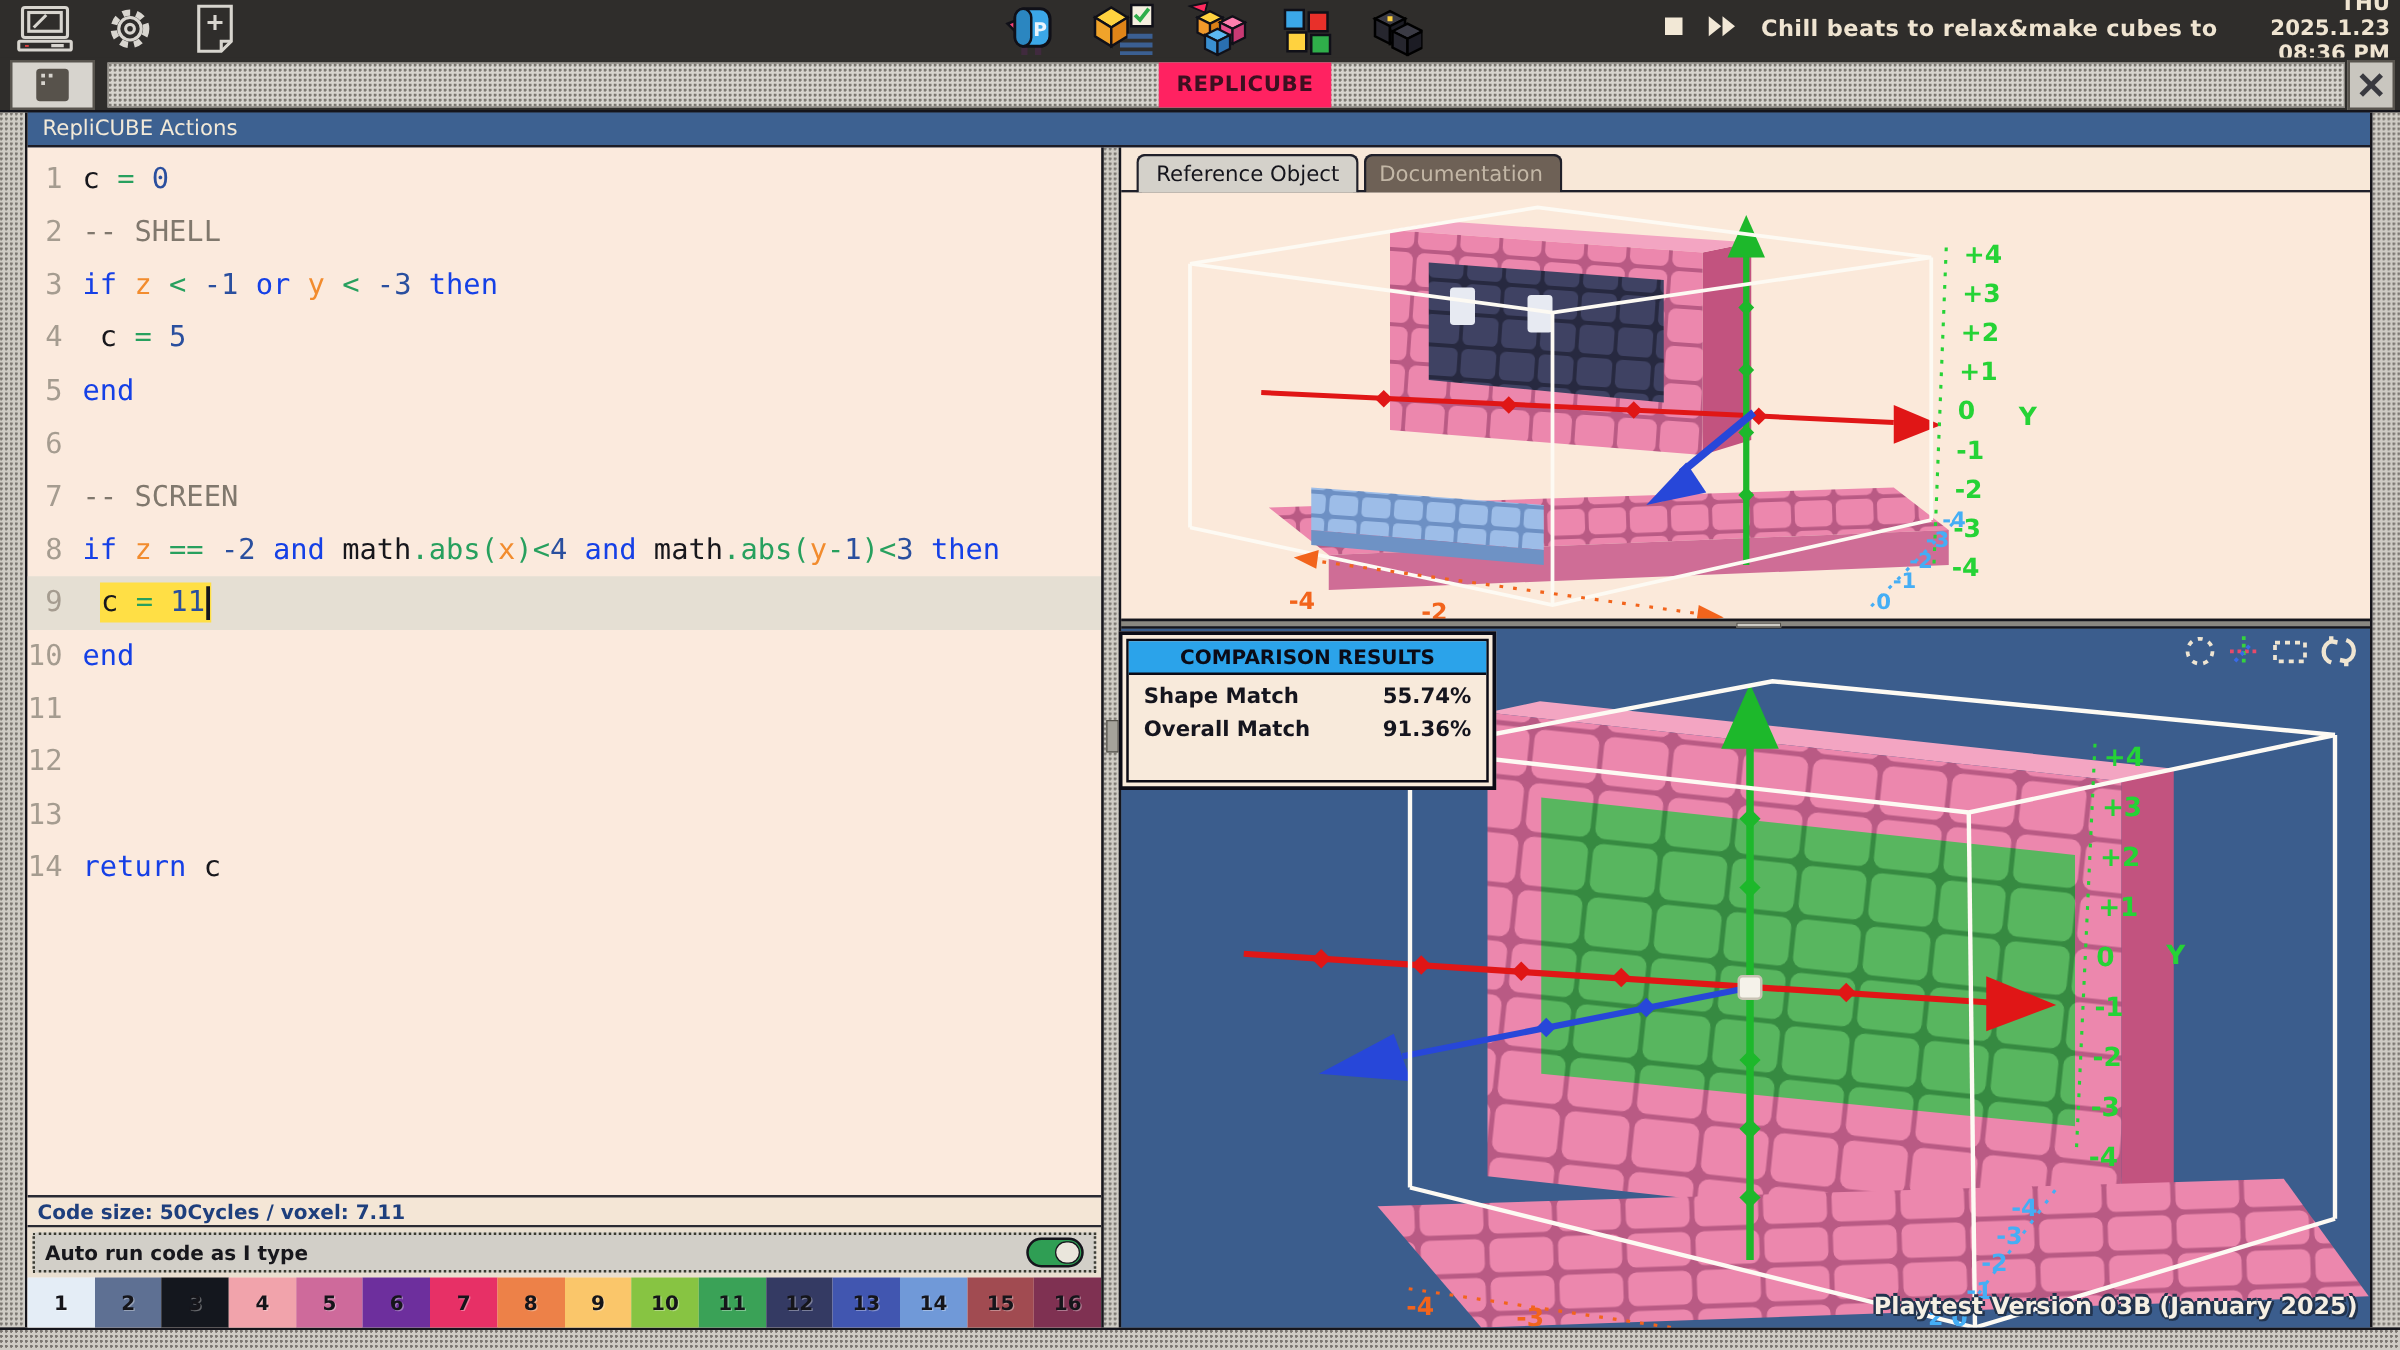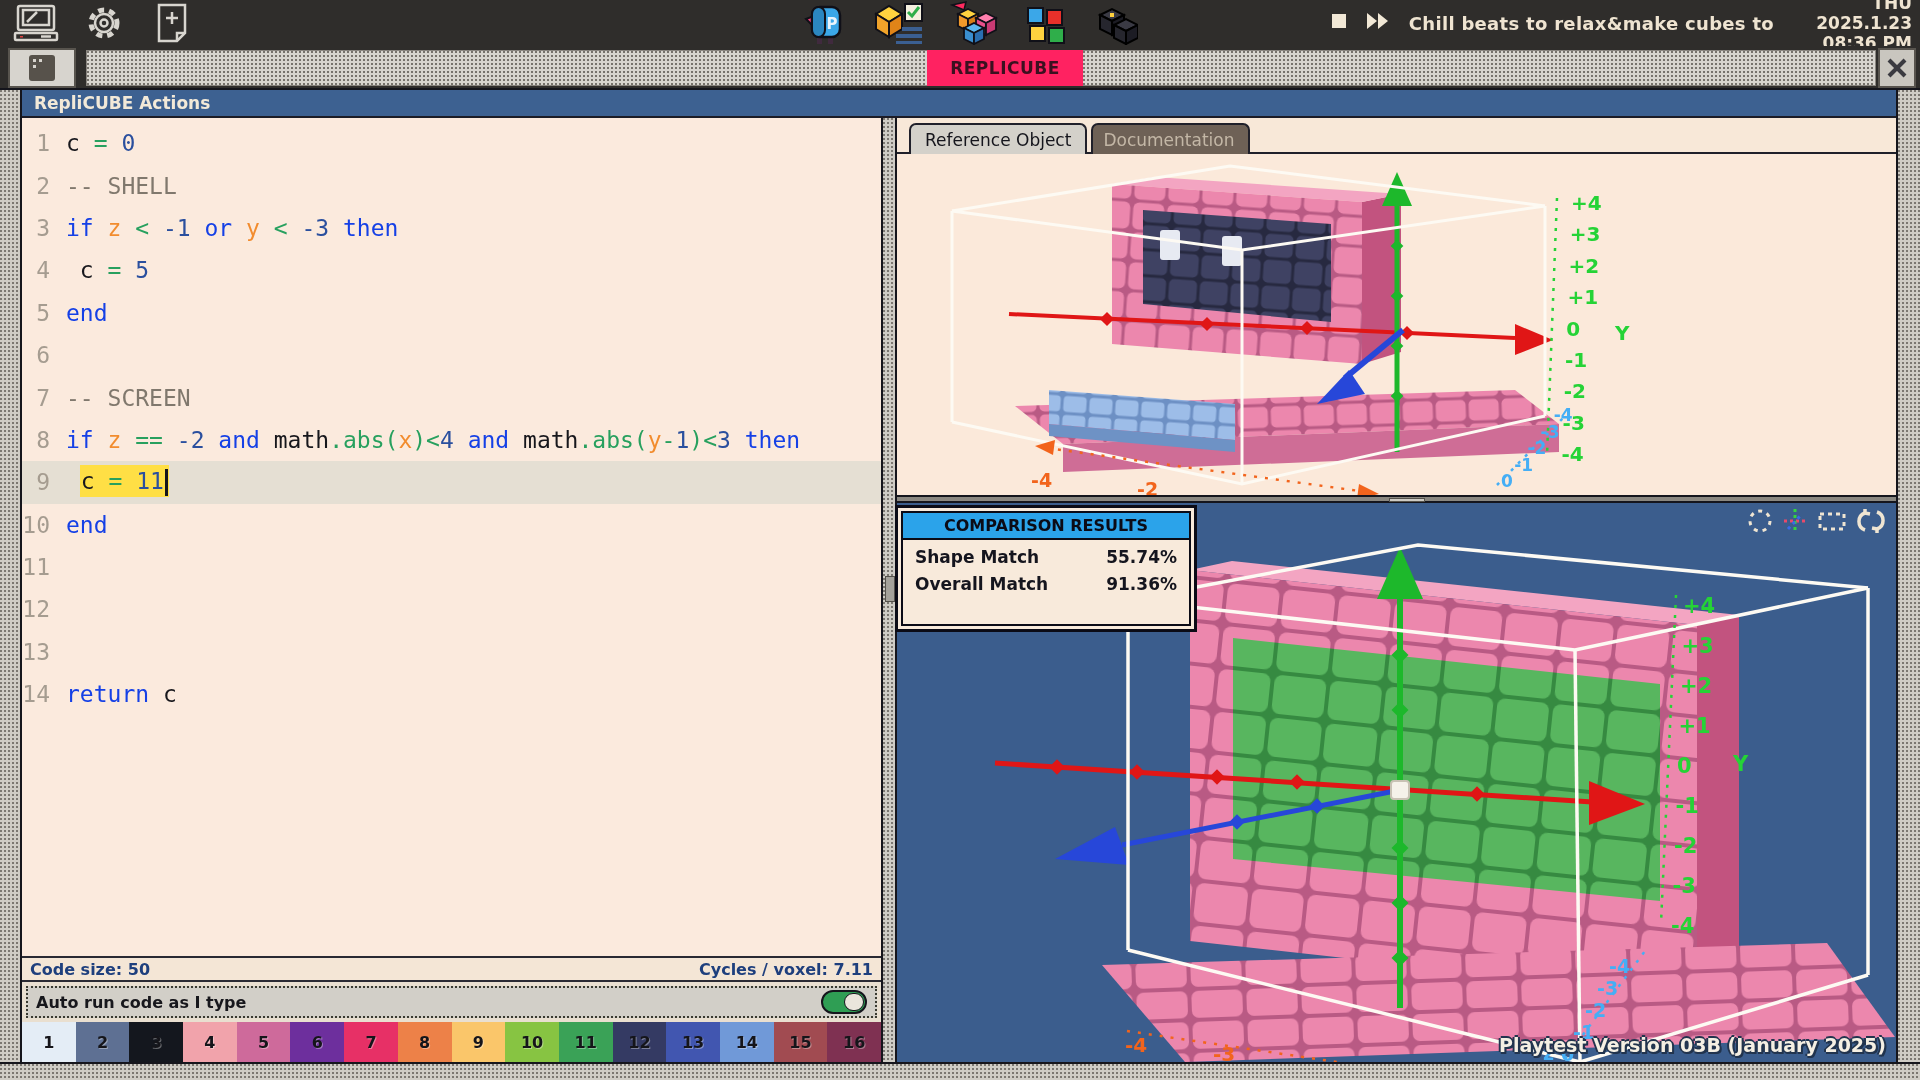--- a/index.html
+++ b/index.html
@@ -23,30 +23,30 @@
   
   .titlebar { left:0; top:46px; width:1920px; height:44px; background:#2f2d2b; border-bottom:2px solid #15151c; }
   .stripes { position:absolute; left:86px; top:4px; right:44px; height:36px;
     background-color:#d7d4ce;
     background-image:radial-gradient(circle at 1px 1px,#76726c 1px,transparent 1.4px);
     background-size:4px 4px; border:1px solid #8a8680; }
   .app-btn { position:absolute; left:8px; top:2px; width:68px; height:40px; background:#d7d4ce;
     border:2px solid #58544e; display:flex; align-items:center; justify-content:center; }
   .app-btn-inner { width:26px; height:26px; background:#57524b; border-radius:3px; position:relative; }
   .app-btn-inner i { position:absolute; width:3px; height:3px; background:#d7d4ce; }
-  .replicube-label { position:absolute; left:927px; top:4px; width:156px; height:36px; background:#ff2261;
+  .replicube-label { position:absolute; left:927px; top:4px; width:138px; height:36px; background:#ff2261;
     color:#3c1020; font-weight:700; font-size:17px; letter-spacing:.5px;
     display:flex; align-items:center; justify-content:center; }
   .close-btn { position:absolute; right:4px; top:2px; width:38px; height:40px; background:#c9c6bf;
     border:2px solid #58544e; display:flex; align-items:center; justify-content:center; }
 
   
   .winheader { left:22px; top:90px; width:1874px; height:28px; background:#3d6191;
     border-bottom:2px solid #1c1c26; display:flex; align-items:center; }
-  .winheader span { color:#f2e9d8; font-size:17px; font-weight:700; padding-left:12px; }
+  .winheader span { color:#f2e9d8; font-size:17px; font-weight:400; padding-left:12px; }
 
   
   .dots { background-color:#cfccc5;
     background-image:radial-gradient(circle at 1px 1px,#7b7771 1px,transparent 1.4px);
     background-size:4px 4px; }
   .strip-left  { left:0; top:90px; width:22px; height:972px; border-right:2px solid #15151c; }
   .strip-right { left:1896px; top:90px; width:24px; height:972px; border-left:2px solid #15151c; }
   .strip-bottom{ left:0; top:1062px; width:1920px; height:18px; border-top:2px solid #15151c; }
 
   
@@ -55,21 +55,21 @@
     font-family:"DejaVu Sans Mono", monospace; font-size:23px; }
   .cl { height:42.4px; display:flex; align-items:center; }
   .cl.active { background:#e5dfd3; }
   .ln { width:44px; flex:none; text-align:right; padding-right:16px; color:#a59c90; }
   .lc { white-space:pre; color:#17171c; }
   .kw{color:#1540e6} .vr{color:#f28c2e} .op{color:#27a05e} .nm{color:#2a4f9e} .cm{color:#80786d} .id{color:#17171c}
   .hl { background:#ffdf45; padding:3px 1px; }
   .caret { display:inline-block; width:3px; height:27px; background:#15151c; vertical-align:middle; margin-left:1px; }
 
   .statusrow { height:26px; background:#f4e6d6; border-top:2px solid #2a2a33; border-bottom:2px solid #2a2a33;
-    display:flex; align-items:center; justify-content:space-between; padding:0 8px;
+    display:flex; align-items:center; justify-content:flex-start; padding:0 8px;
     color:#1e3f7d; font-size:16px; font-weight:700; }
   .controlsrow { height:40px; background:#e9dfd0; display:flex; align-items:center; padding:0 4px; gap:8px; }
   .run-btn { width:558px; height:30px; background:#f2d725; border:2px dotted #3a3a30;
     color:#1c1c10; font-size:17px; font-weight:700; display:flex; align-items:center; justify-content:center;
     font-family:"DejaVu Sans",sans-serif; }
   .autorun { flex:1; height:32px; background:#d2cfc8; border:2px dotted #3a3a30;
     display:flex; align-items:center; justify-content:space-between; padding:0 8px; }
   .autorun-label { font-size:16px; font-weight:700; color:#17171c; }
   .toggle { width:46px; height:24px; border:2px solid #15151c; border-radius:12px; background:#2f9e54; position:relative; }
   .toggle-knob { position:absolute; right:1px; top:1px; width:20px; height:18px; background:#eae6dc;

